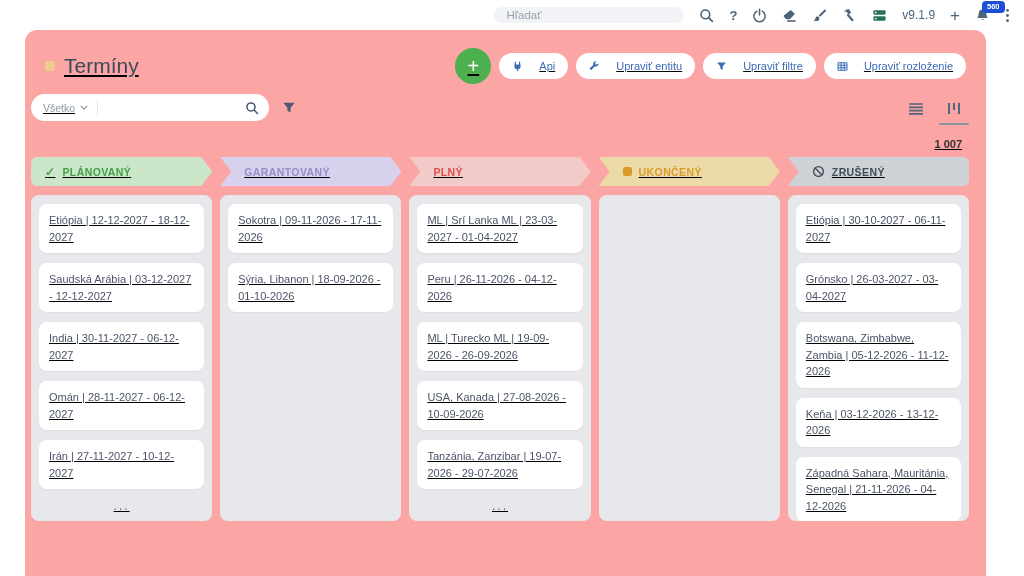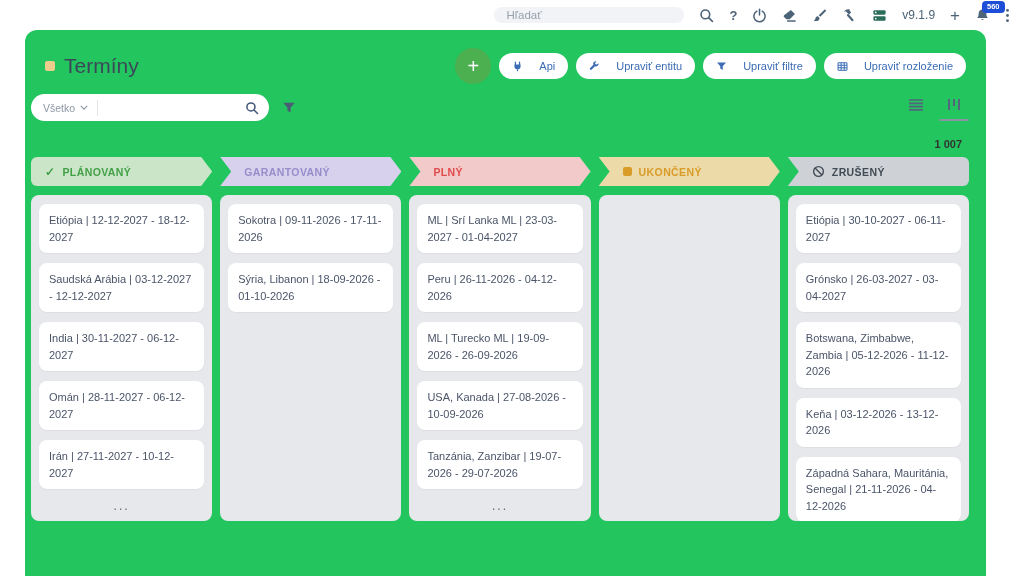--- a/index.html
+++ b/index.html
@@ -17,37 +17,37 @@
   .tb-ic svg { width:100%; height:100%; }
   .tb-txt { font-size:12px; color:#4c6378; }
   .help { font-size:13px; font-weight:600; width:auto; }
   .plus { font-size:17px; font-weight:400; width:auto; line-height:1; }
   .bell-wrap { position:relative; }
   .badge { position:absolute; top:-7px; left:7px; background:#1d4ed8; color:#fff;
     font-size:7.5px; font-weight:700; padding:1.5px 5px; border-radius:4px; line-height:1.2; }
 
   
   .panel { position:absolute; left:25px; right:38px; top:30px; bottom:0;
-    background:#22c55e; border-radius:12px 12px 0 0; overflow:hidden; }
+    background:#fca5a5; border-radius:12px 12px 0 0; overflow:hidden;text-decoration:underline; }
 
   .row1 { display:flex; align-items:center; justify-content:space-between; padding:18px 20px 0 20px; }
   .title-group { display:flex; align-items:center; }
   .title-square { width:10px; height:10px; border-radius:2px; background:#eccd8e; margin-right:9px; }
   .page-title { font-size:21px; color:#3b4859; }
   .actions { display:flex; align-items:center; gap:8px; }
   .create-btn { width:36px; height:36px; border-radius:50%; background:#4caf50; color:#fff;
     display:flex; align-items:center; justify-content:center; font-size:20px; line-height:1;
     cursor:pointer; border:none; }
   .pill-btn { height:26px; border-radius:13px; background:#fff; color:#3b6cb4; border:none;
     font-size:11px; display:flex; align-items:center; gap:16px; padding:0 13px; cursor:pointer;
     font-family:inherit; }
   .pill-ic { width:11px; height:11px; display:inline-flex; }
   .pill-ic svg { width:100%; height:100%; }
 
-  .row2 { display:flex; align-items:flex-start; justify-content:space-between; padding:10px 24px 0 6px; }
+  .row2 { display:flex; align-items:center; justify-content:space-between; padding:10px 24px 0 6px; }
   .search-group { display:flex; align-items:center; gap:13px; }
   .search-pill { width:238px; height:27px; background:#fff; border-radius:14px;
     display:flex; align-items:center; padding:0 10px 0 12px; }
   .scope { display:flex; align-items:center; gap:5px; color:#8d97a5; font-size:10.5px; cursor:pointer; }
   .scope svg { width:8px; height:5px; }
   .scope-divider { width:1px; height:16px; background:#e3e6ea; margin:0 9px; }
   .search-input { flex:1; border:none; outline:none; font-size:11px; background:transparent; min-width:10px; }
   .search-btn { width:14px; height:14px; color:#44597a; cursor:pointer; }
   .search-btn svg { width:100%; height:100%; }
   .funnel-btn { width:14px; height:14px; color:#4a5d75; cursor:pointer; }

